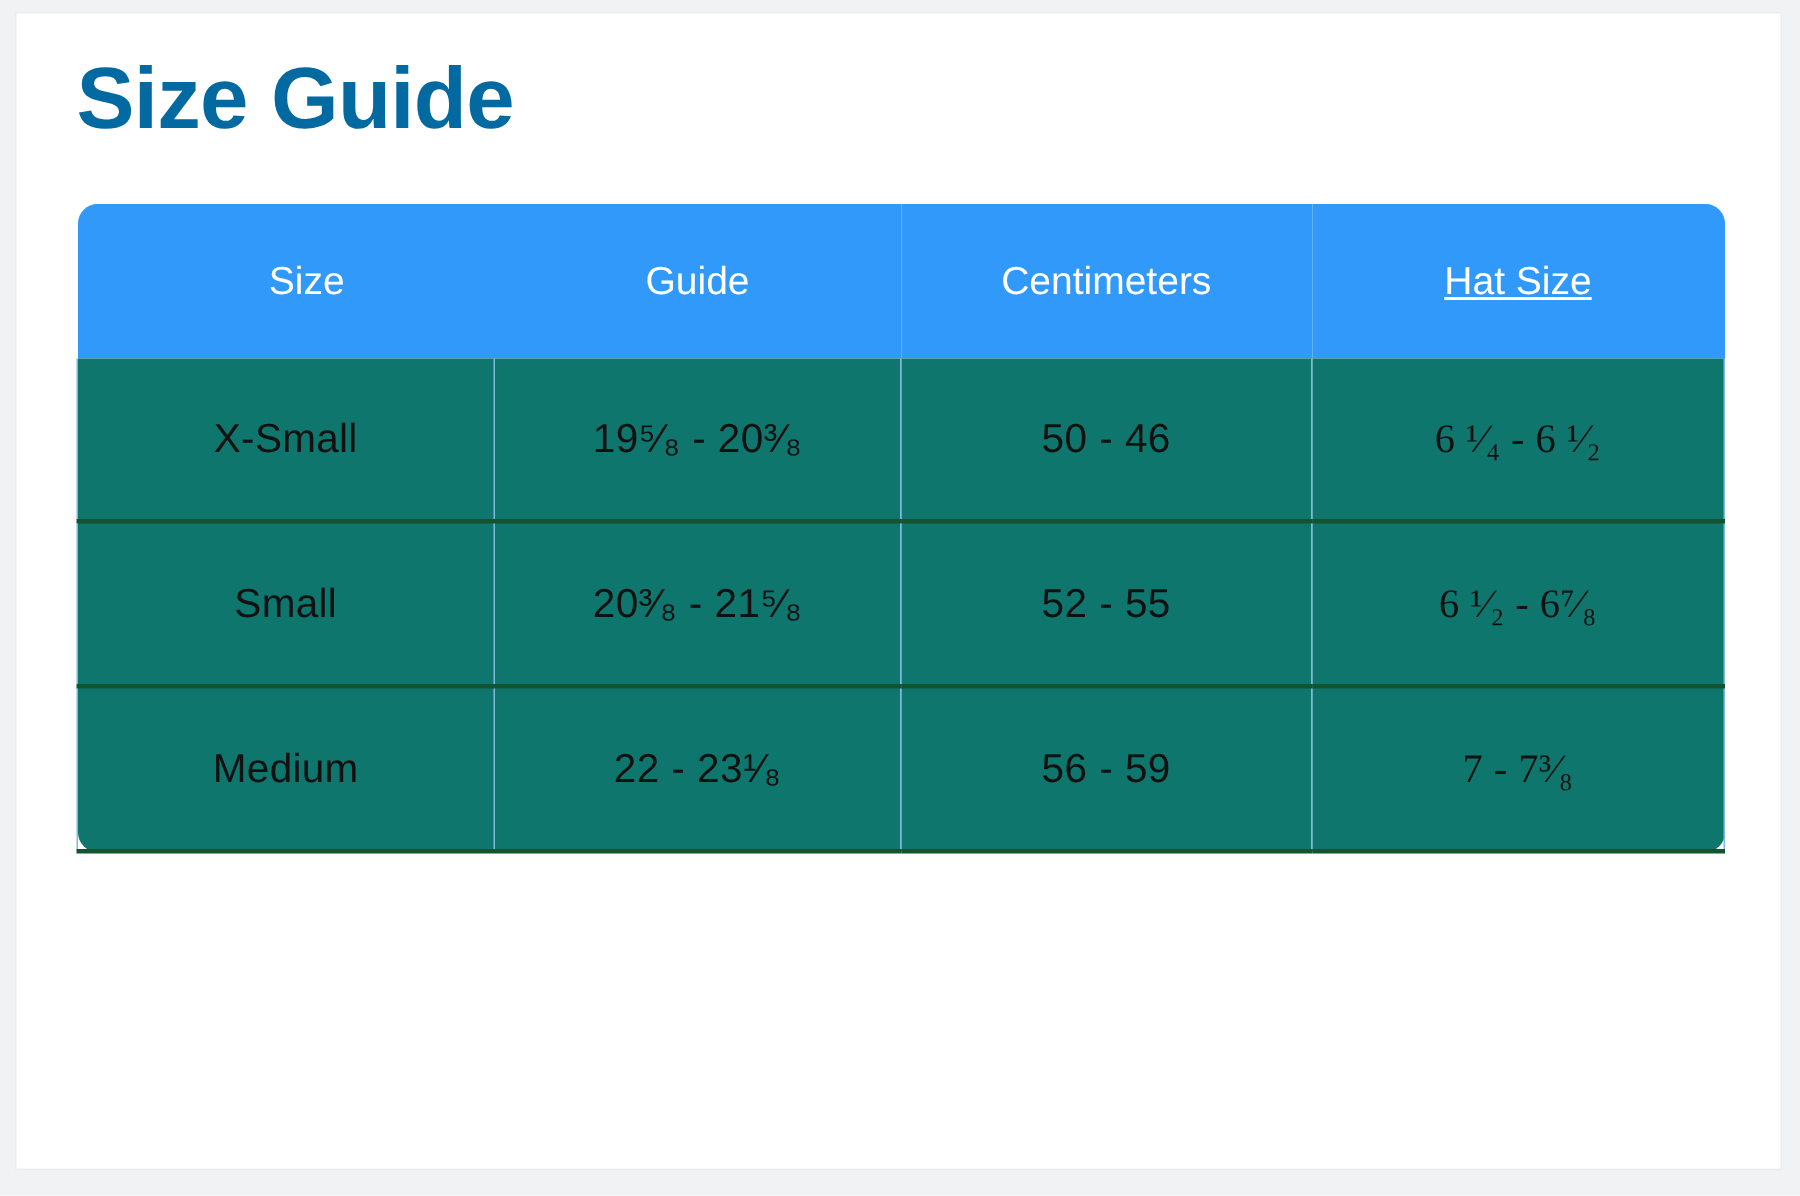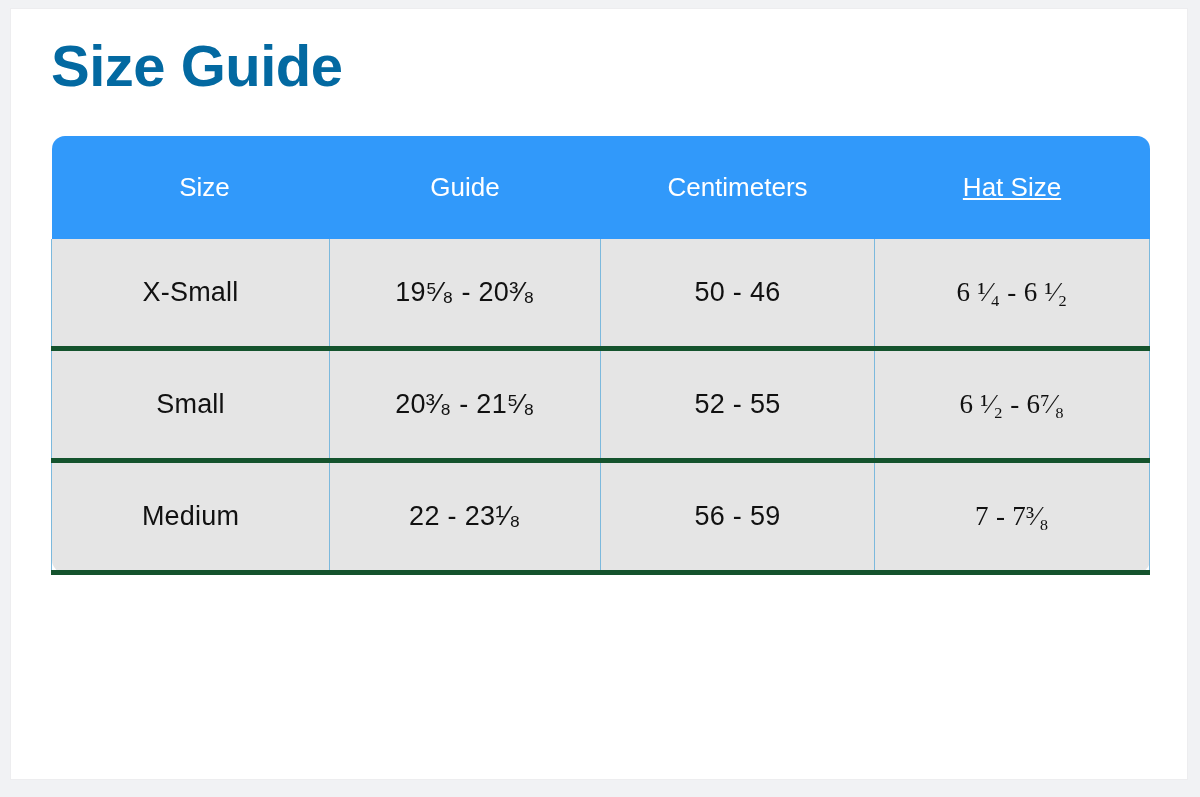--- a/index.html
+++ b/index.html
@@ -68,22 +68,22 @@
   }
 
   .size-table tbody td {
     height: 107px;
     text-align: center;
     vertical-align: middle;
     font-size: 27px;
     color: #111111;
     padding: 0;
     border-right: 1px solid #7cb9dd;
-    border-bottom: 5px solid #14532d;
-    background: #e5e5e5;
+    border-bottom: 3px solid #14532d;
+    background: #0f766e;
   }
   .size-table tbody td:first-child {
     border-left: 1px solid #7cb9dd;
   }
   .size-table tbody tr:last-child td:first-child {
     border-bottom-left-radius: 13px;
   }
   .size-table tbody tr:last-child td:last-child {
     border-bottom-right-radius: 13px;
   }

